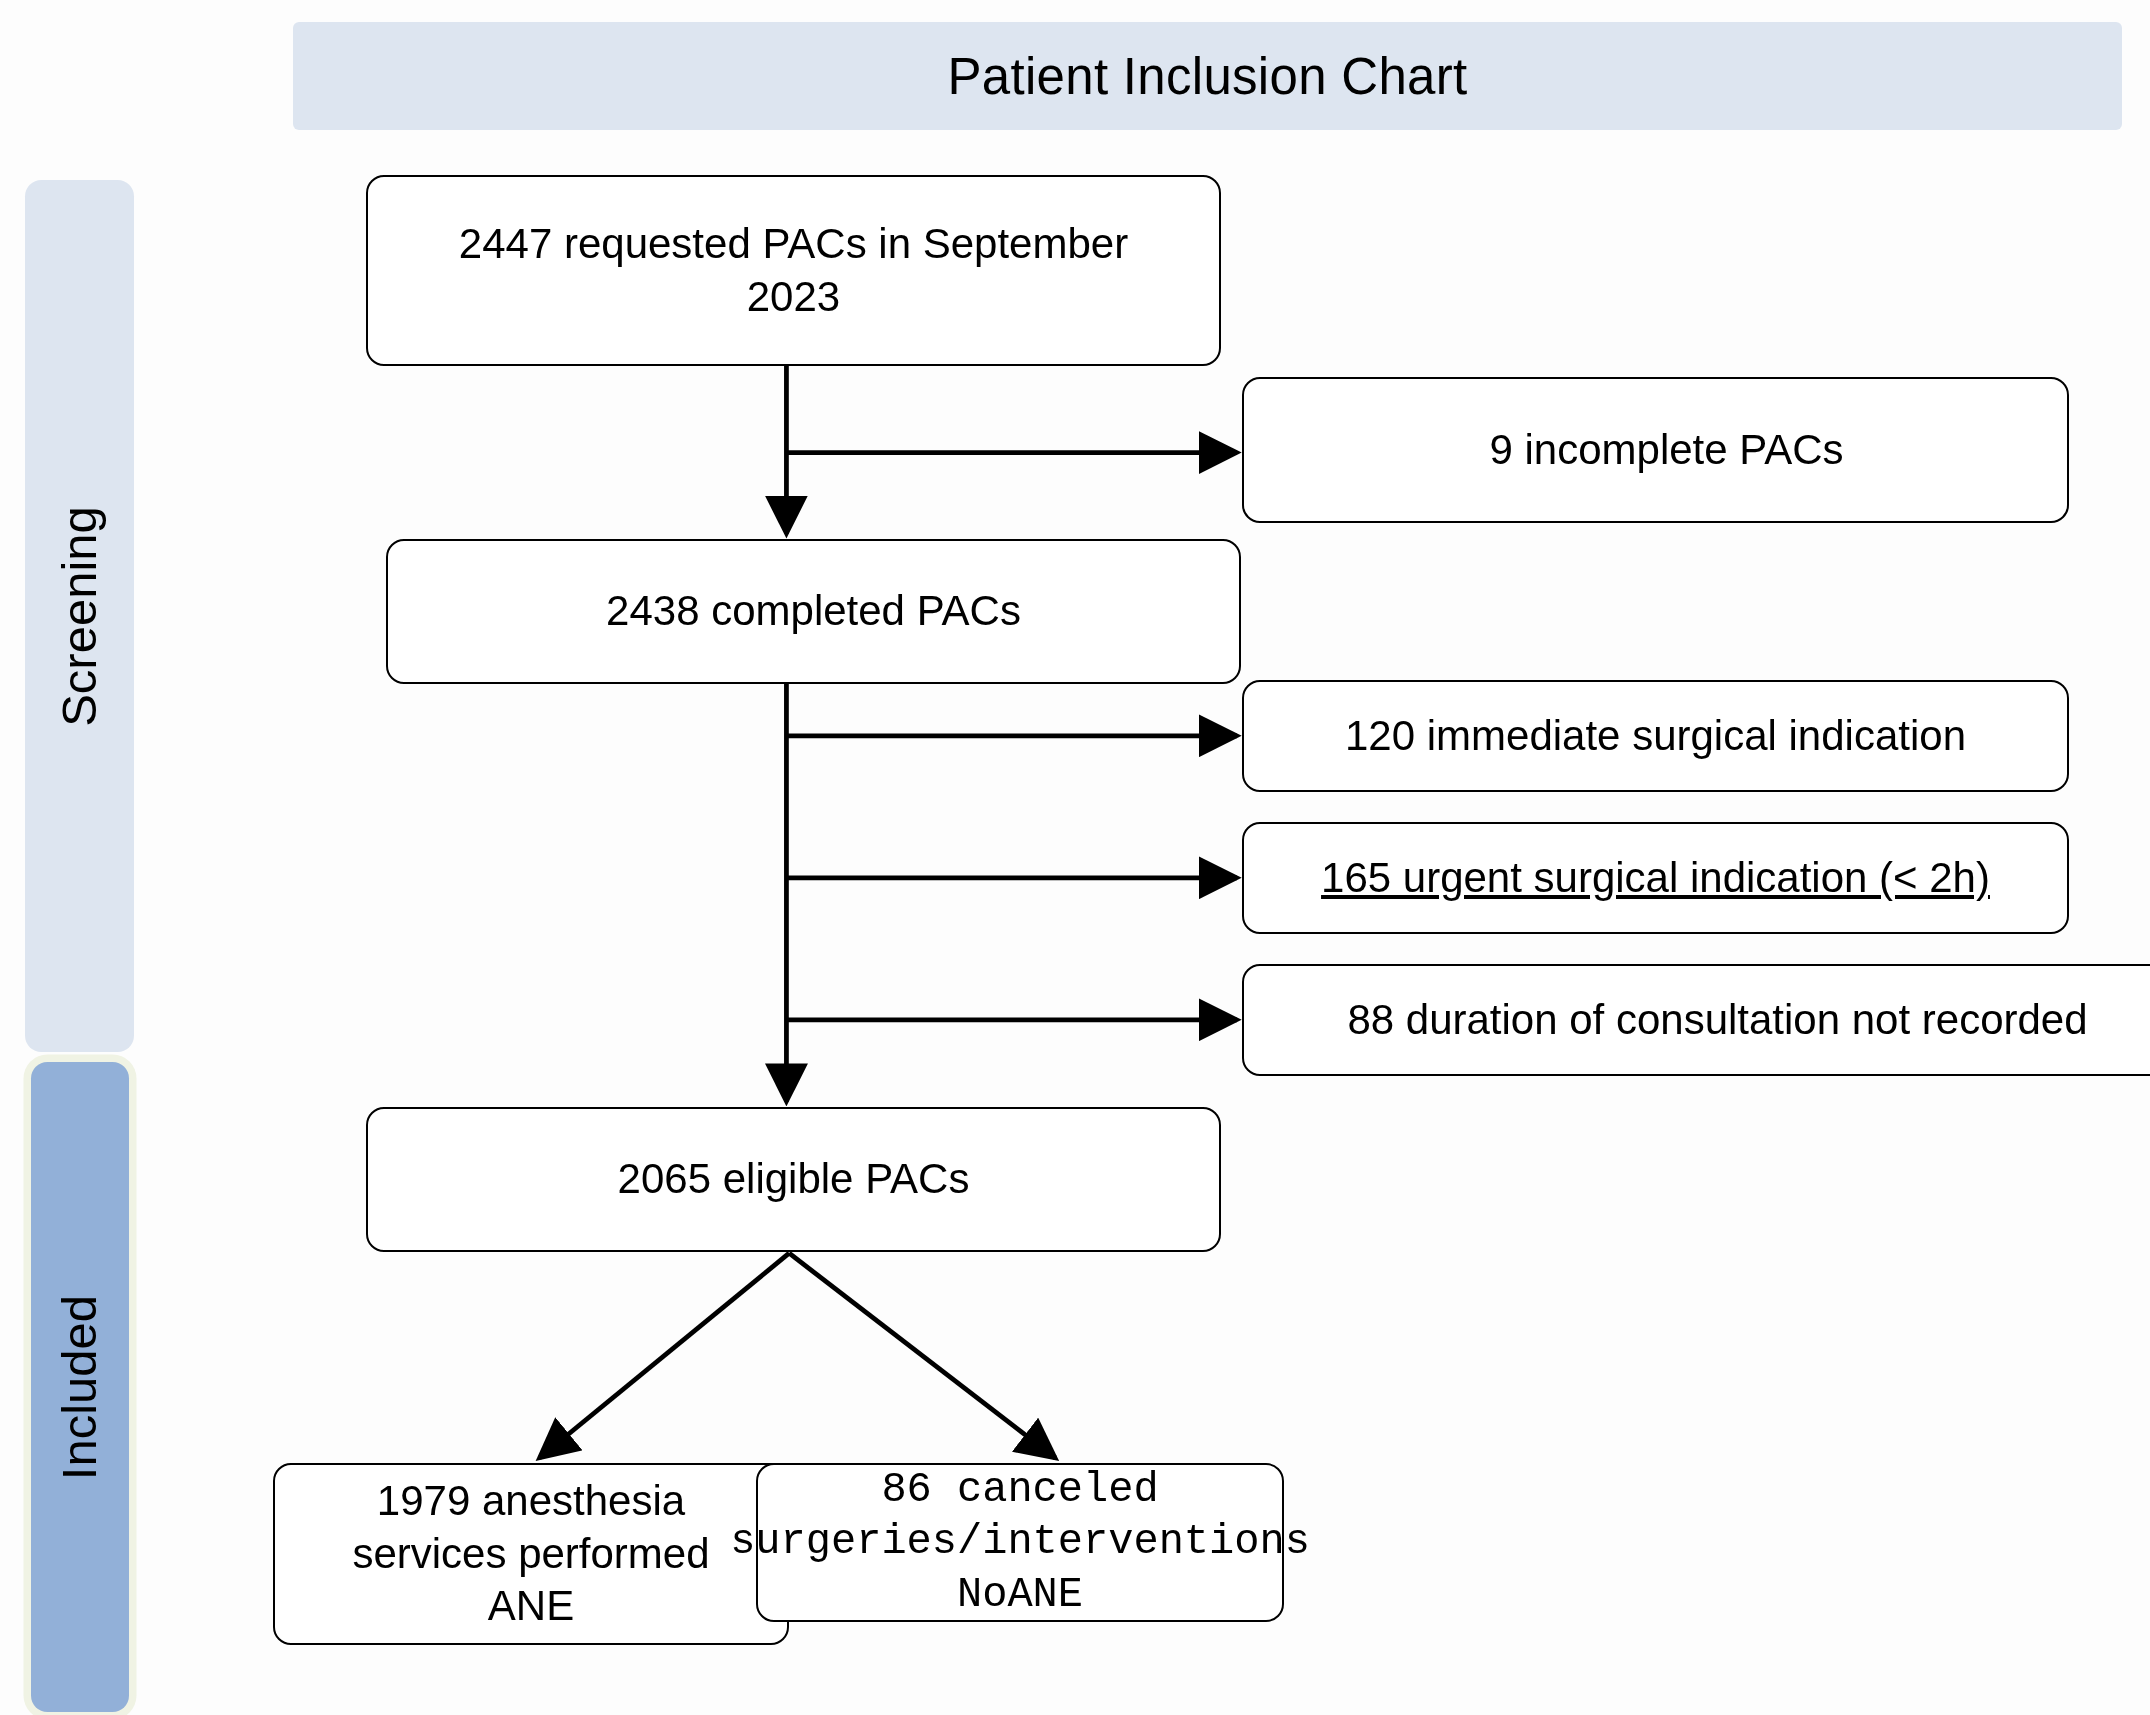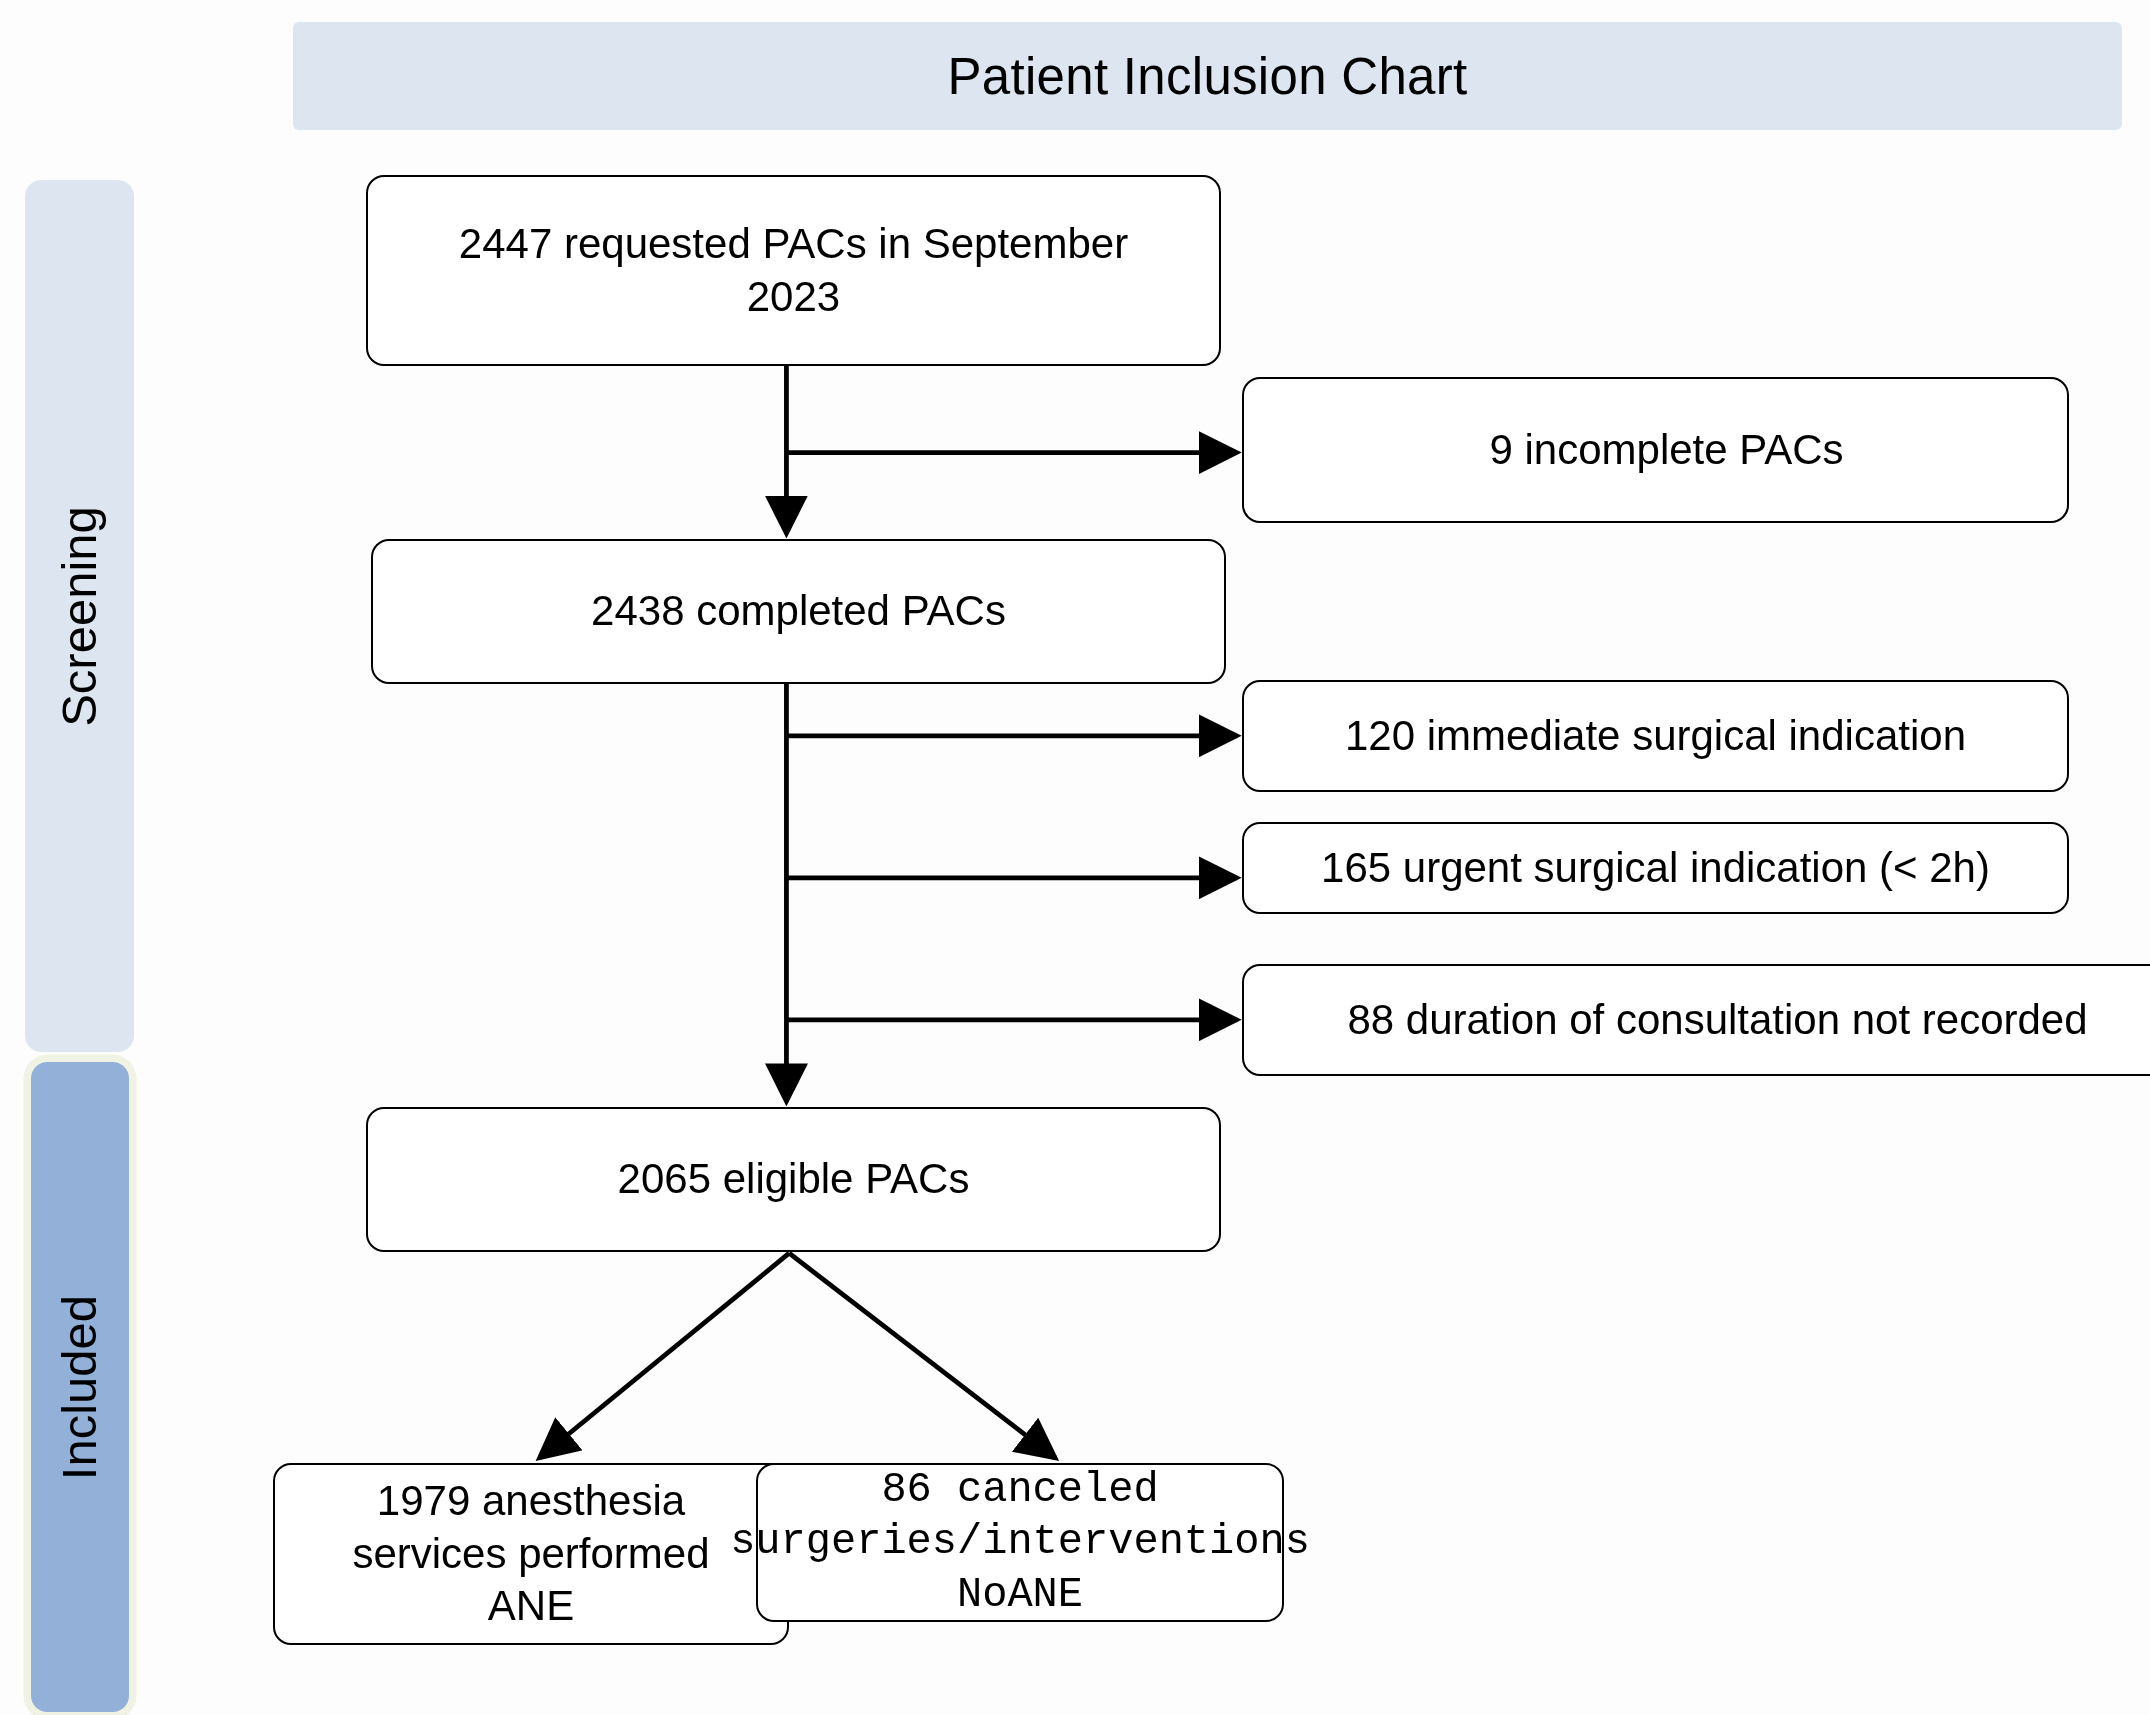--- a/index.html
+++ b/index.html
@@ -83,23 +83,23 @@
   .flow-box .box-text {
     font-size: 42px;
     line-height: 1.25;
     color: #000000;
     text-align: center;
     white-space: pre-line;
   }
 
   #box-requested   { left: 366px;  top: 175px;  width: 855px; height: 191px; }
   #box-incomplete  { left: 1242px; top: 377px;  width: 827px; height: 146px; padding-left: 40px; }
-  #box-completed   { left: 371px;  top: 539px;  width: 855px; height: 145px; }
+  #box-completed   { left: 386px;  top: 539px;  width: 855px; height: 145px; }
   #box-immediate   { left: 1242px; top: 680px;  width: 827px; height: 112px; }
-  #box-urgent      { left: 1242px; top: 822px; width: 827px; height: 92px; }
+  #box-urgent      { left: 1242px; top: 822px; width: 827px; height: 112px; text-decoration: underline; }
   #box-noduration  { left: 1242px; top: 964px; width: 929px; height: 112px; padding-left: 40px; }
   #box-eligible    { left: 366px;  top: 1107px; width: 855px; height: 145px; }
   #box-ane         { left: 273px;  top: 1463px; width: 516px;  height: 182px; }
   #box-noane       { left: 756px; top: 1463px; width: 528px;  height: 159px; font-family: Liberation Mono, monospace; }
 
   
   #connectors {
     position: absolute;
     left: 0;
     top: 0;

